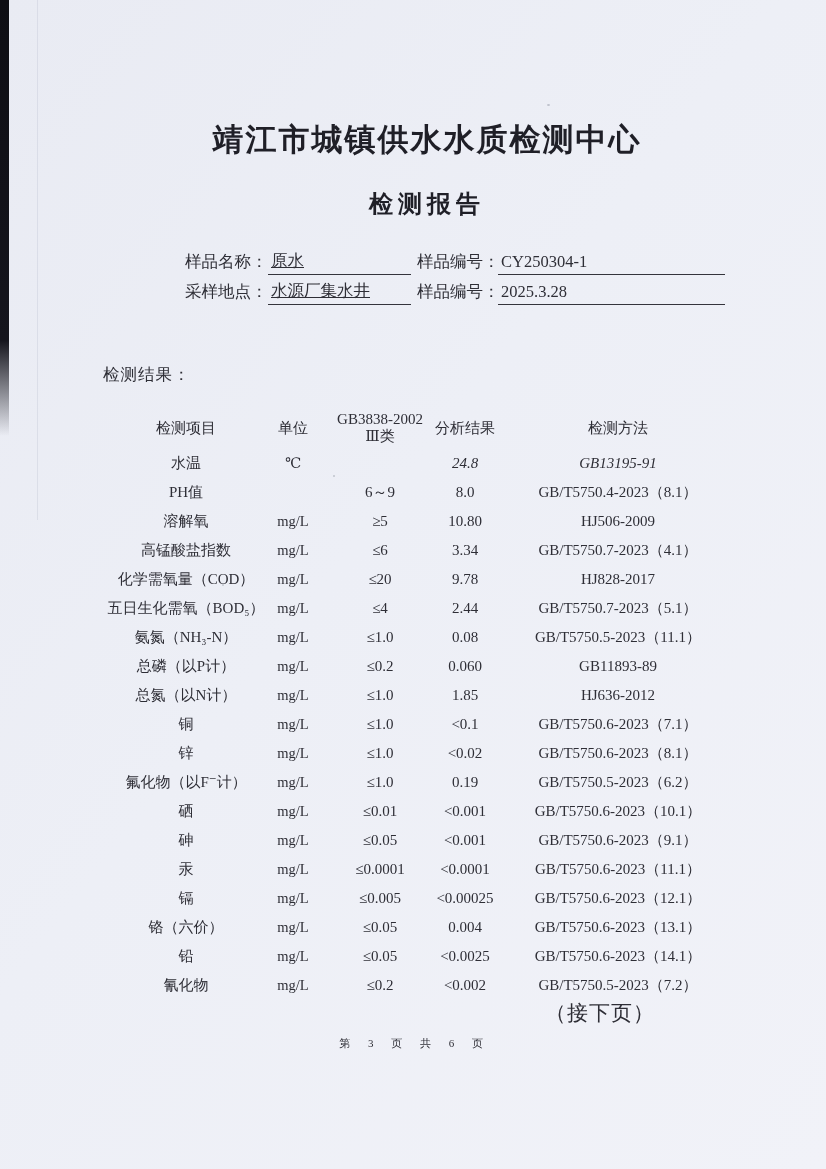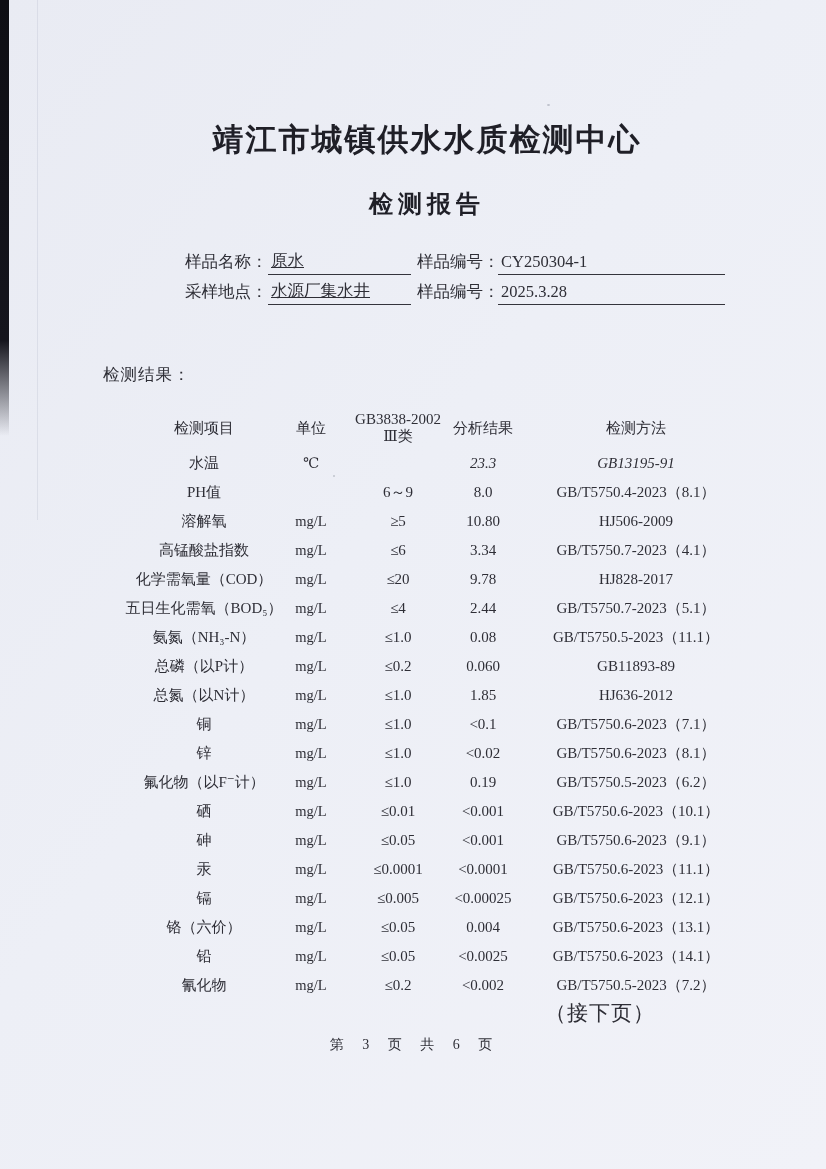--- a/index.html
+++ b/index.html
@@ -53,21 +53,21 @@
     box-sizing:border-box;
   }
   .info-value.l{width:143px;text-decoration:underline;}
   .info-value.r{width:227px;}
 
   .results-label{
     position:absolute;top:364px;left:103px;
     font-size:16.5px;letter-spacing:1px;
   }
 
-  .rtable{position:absolute;top:407px;left:146px;width:596px;font-size:15px;}
+  .rtable{position:absolute;top:407px;left:128px;width:596px;font-size:15px;}
   .trow{display:flex;height:29px;}
   .thead{height:42px;align-items:center;}
   .cell{box-sizing:border-box;text-align:center;white-space:nowrap;
         display:flex;align-items:center;justify-content:center;}
   .c-item{width:116px;}
   .c-unit{width:98px;font-size:14.5px;}
   .c-limit{width:76px;}
   .c-result{width:94px;}
   .c-method{width:212px;font-size:15px;}
   .thead .cell{font-size:15px;}
@@ -75,21 +75,21 @@
   .limit-head{flex-direction:column;line-height:1.15;font-size:12.5px;justify-content:center;}
   .limit-head span{display:block;}
   .italic-row .c-result,.italic-row .c-method{font-style:italic;}
 
   .continued-note{
     position:absolute;top:999px;left:494px;width:212px;
     text-align:center;font-size:21px;letter-spacing:1px;
   }
   .page-footer{
     position:absolute;top:1036px;left:0;width:826px;
-    text-align:center;font-size:14px;word-spacing:7px;letter-spacing:4px;
+    text-align:center;font-size:11px;word-spacing:7px;letter-spacing:4px;
   }
 </style>
 </head>
 <body>
 
 <div class="page">
   <div class="edge-band"></div>
   <div class="crease"></div>
   <div class="speck" style="left:547px;top:104px;width:3px;height:2px;"></div>
   <div class="speck" style="left:333px;top:475px;width:2px;height:2px;"></div>
@@ -124,21 +124,21 @@
         <span>Ⅲ类</span>
       </div>
       <div class="cell c-result">分析结果</div>
       <div class="cell c-method">检测方法</div>
     </div>
     <div>
         <div class="trow italic-row">
       <div class="cell c-item">水温</div>
       <div class="cell c-unit">℃</div>
       <div class="cell c-limit"></div>
-      <div class="cell c-result">23.3</div>
+      <div class="cell c-result">24.8</div>
       <div class="cell c-method">GB13195-91</div>
     </div>
         <div class="trow">
       <div class="cell c-item">PH值</div>
       <div class="cell c-unit"></div>
       <div class="cell c-limit">6～9</div>
       <div class="cell c-result">8.0</div>
       <div class="cell c-method">GB/T5750.4-2023（8.1）</div>
     </div>
         <div class="trow">

